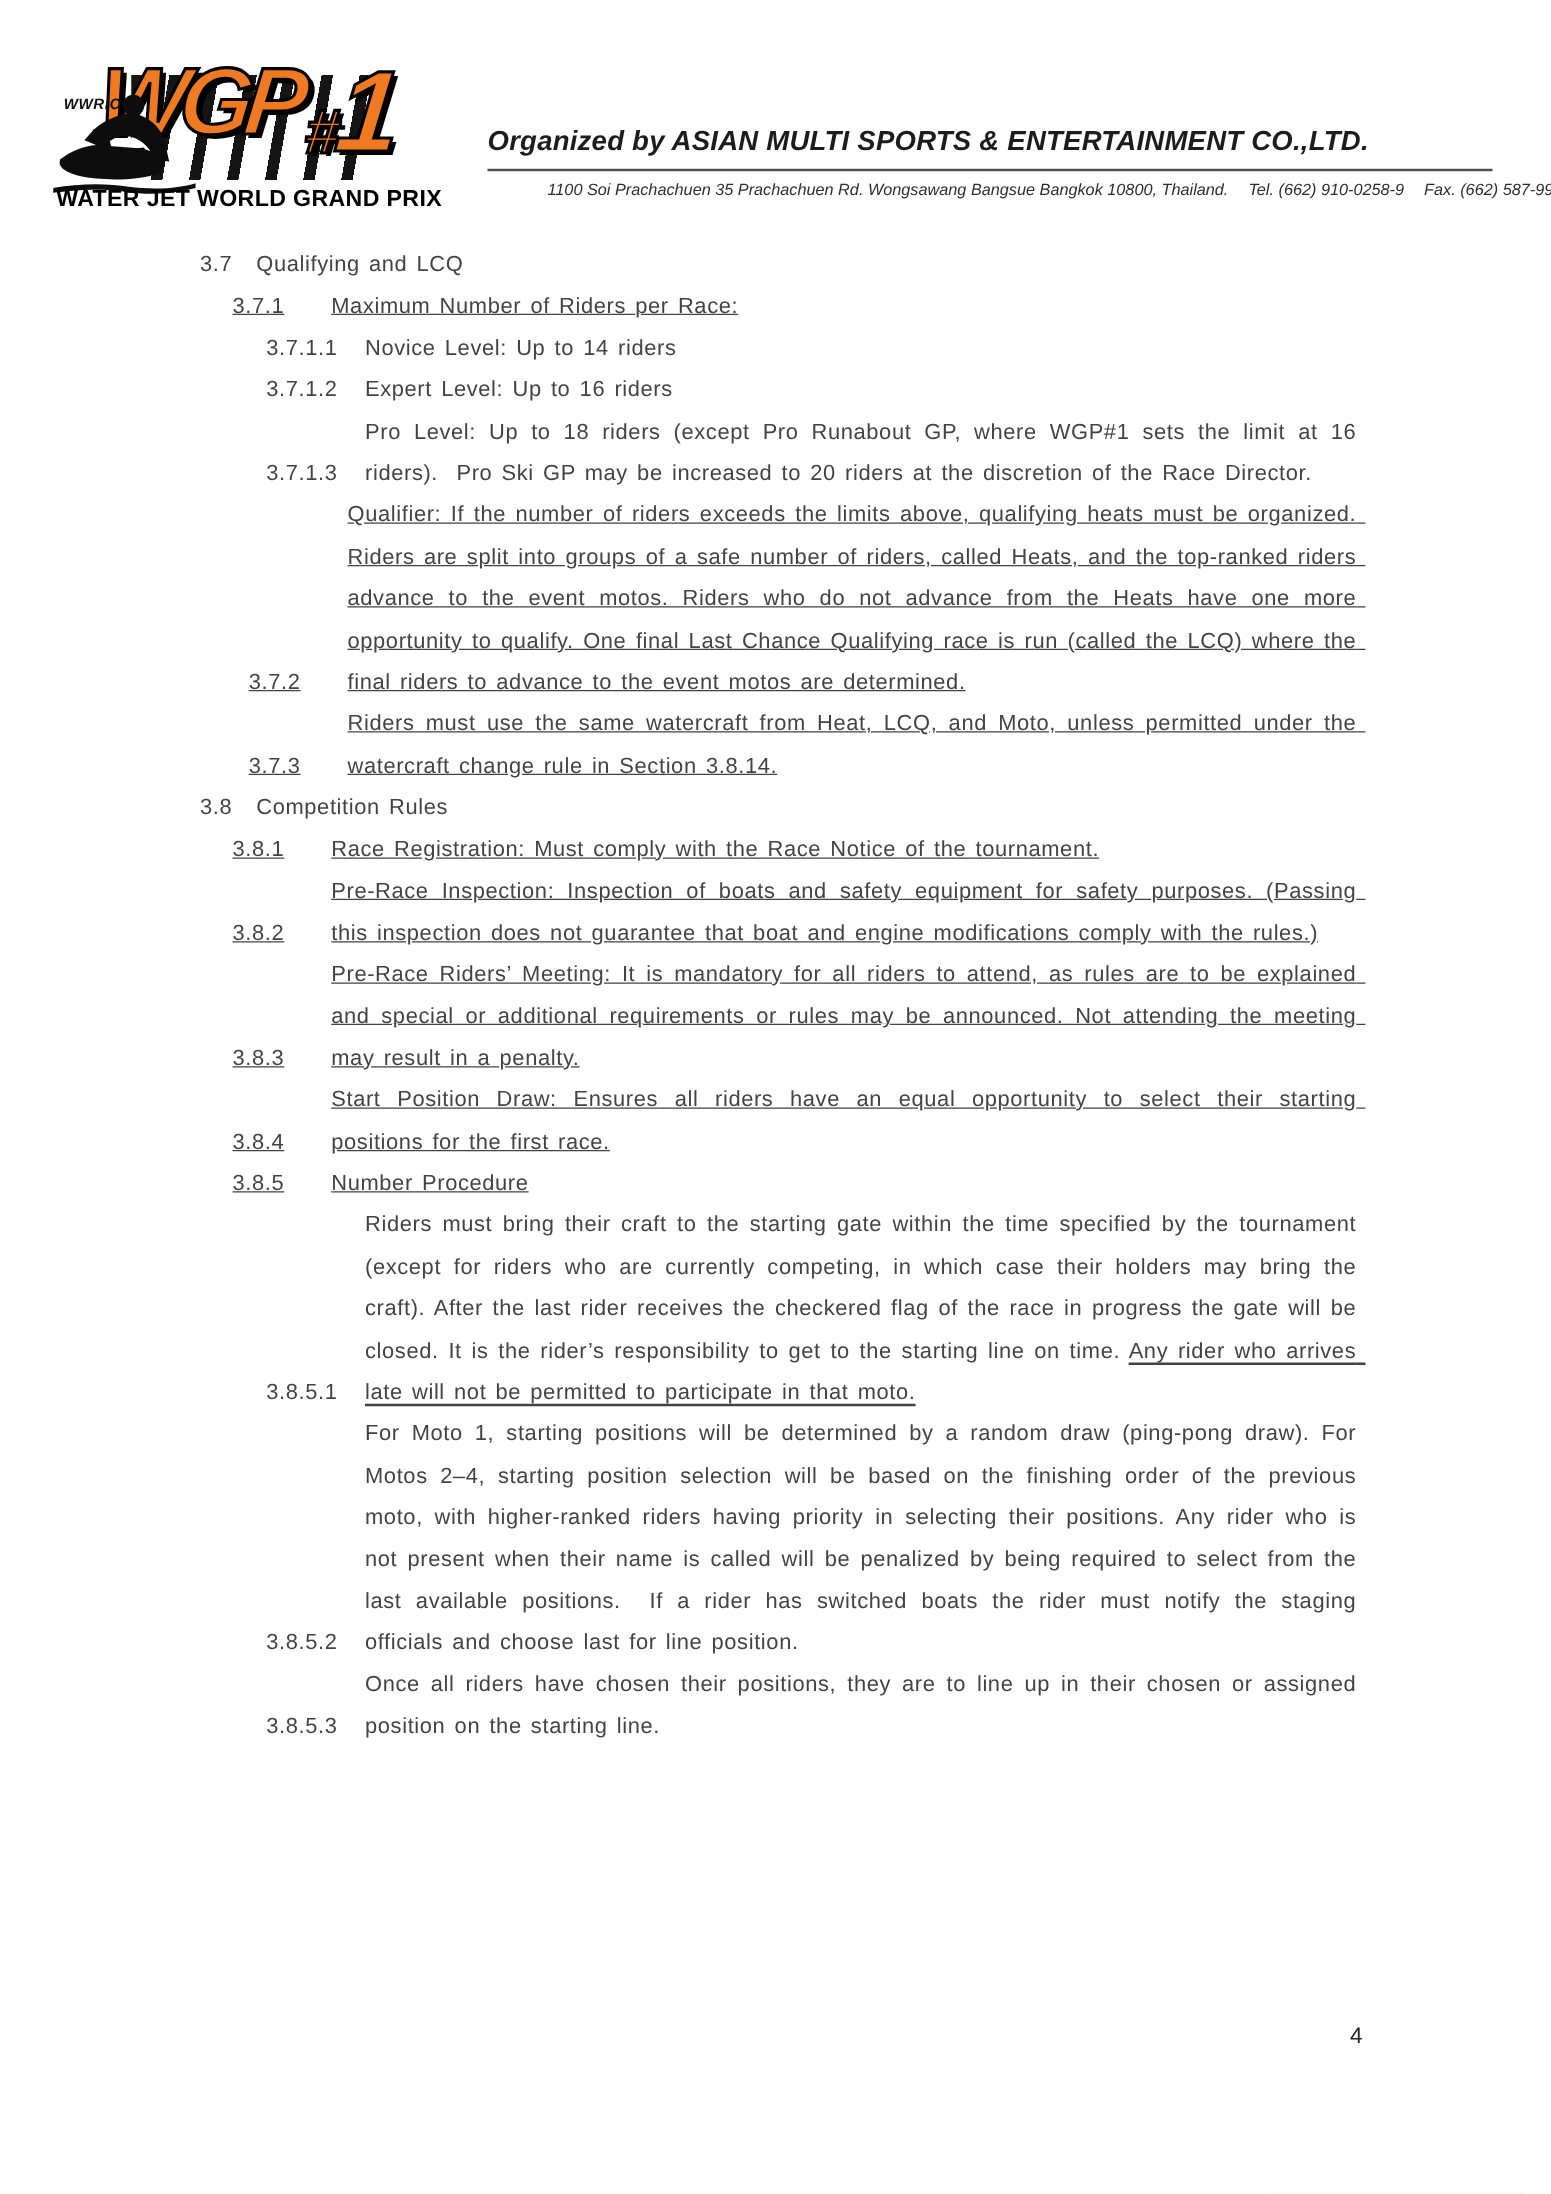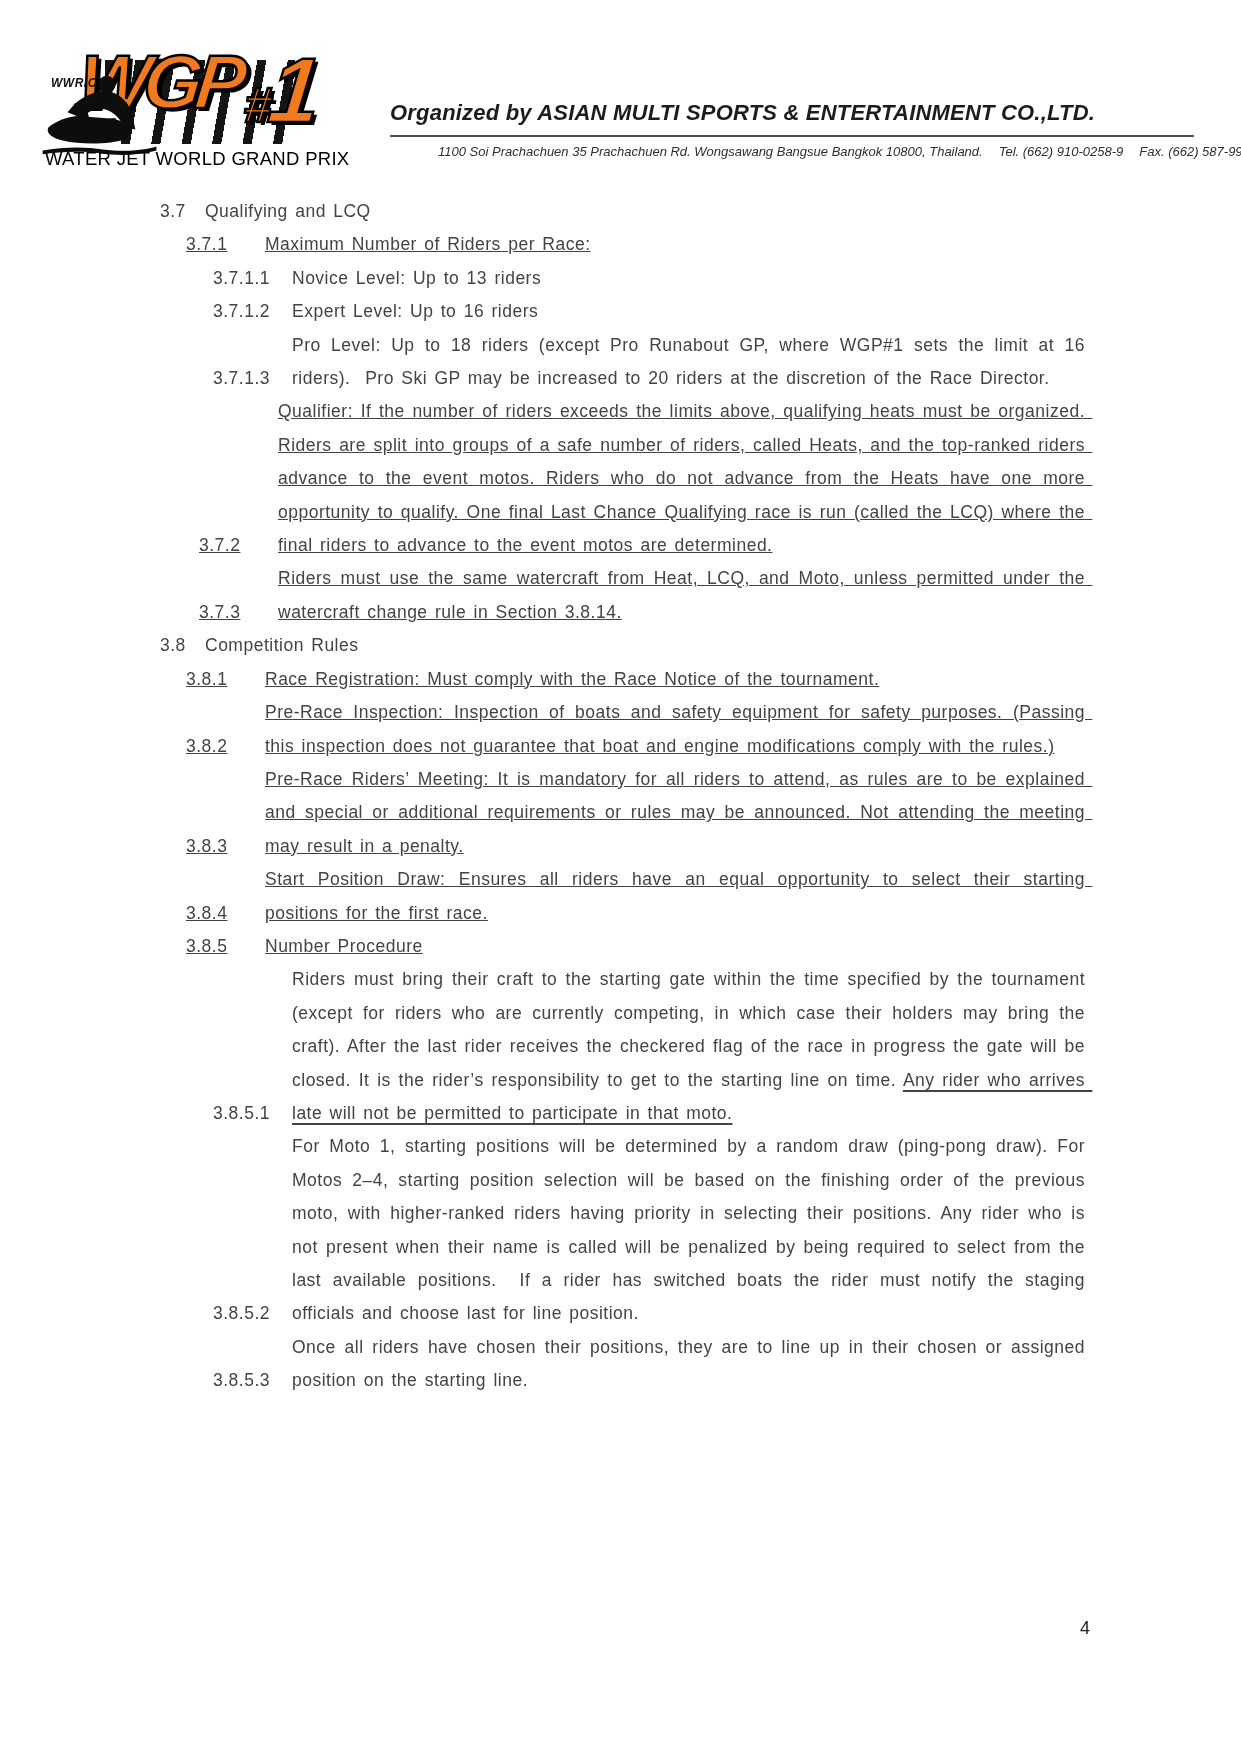--- a/index.html
+++ b/index.html
@@ -39,21 +39,21 @@
     font-weight:bold;font-style:italic;transform:skewX(-6deg);
     color:var(--accent,#EF7A22);
     -webkit-text-stroke:2.5px #000;
     text-shadow:4px 3px 0 #000;line-height:1;
   }
   .numone .hash{font-size:50px;margin-top:24px;}
   .numone .one{font-size:92px;margin-top:-12px;margin-left:-4px;}
   .rider{position:absolute;left:-4px;top:16px;z-index:3;}
   .logo-subtitle{
     position:absolute;left:0;top:92px;z-index:4;
-    font-size:18.5px;font-weight:normal;color:#000;
+    font-size:18.5px;font-weight:bold;color:#000;
     letter-spacing:.3px;white-space:nowrap;
   }
 
   .org-block{position:absolute;left:390px;top:100px;width:804px;}
   .org-line{
     font-size:22px;font-weight:bold;font-style:italic;
     color:#1c1c1c;letter-spacing:.2px;white-space:nowrap;
   }
   .org-divider{margin-top:9px;border-bottom:2px solid #4f4f4f;width:100%;}
   .addr-line{
@@ -134,21 +134,21 @@
       <div class="sec lvl1">
         <span class="num">3.7</span>
         <div class="txt"><span>Qualifying and LCQ</span></div>
       </div>
       <div class="sec lvl2">
         <span class="num">3.7.1</span>
         <div class="txt"><span>Maximum Number of Riders per Race:</span></div>
       </div>
       <div class="sec lvl3">
         <span class="num">3.7.1.1</span>
-        <div class="txt"><span>Novice Level: Up to 13 riders</span></div>
+        <div class="txt"><span>Novice Level: Up to 14 riders</span></div>
       </div>
       <div class="sec lvl3">
         <span class="num">3.7.1.2</span>
         <div class="txt"><span>Expert Level: Up to 16 riders</span></div>
       </div>
       <div class="sec lvl3">
         <span class="num">3.7.1.3</span>
         <div class="txt justify"><span>Pro Level: Up to 18 riders (except Pro Runabout GP, where WGP#1 sets the limit at 16 riders).  Pro Ski GP may be increased to 20 riders at the discretion of the Race Director.</span></div>
       </div>
       <div class="sec lvl2">

